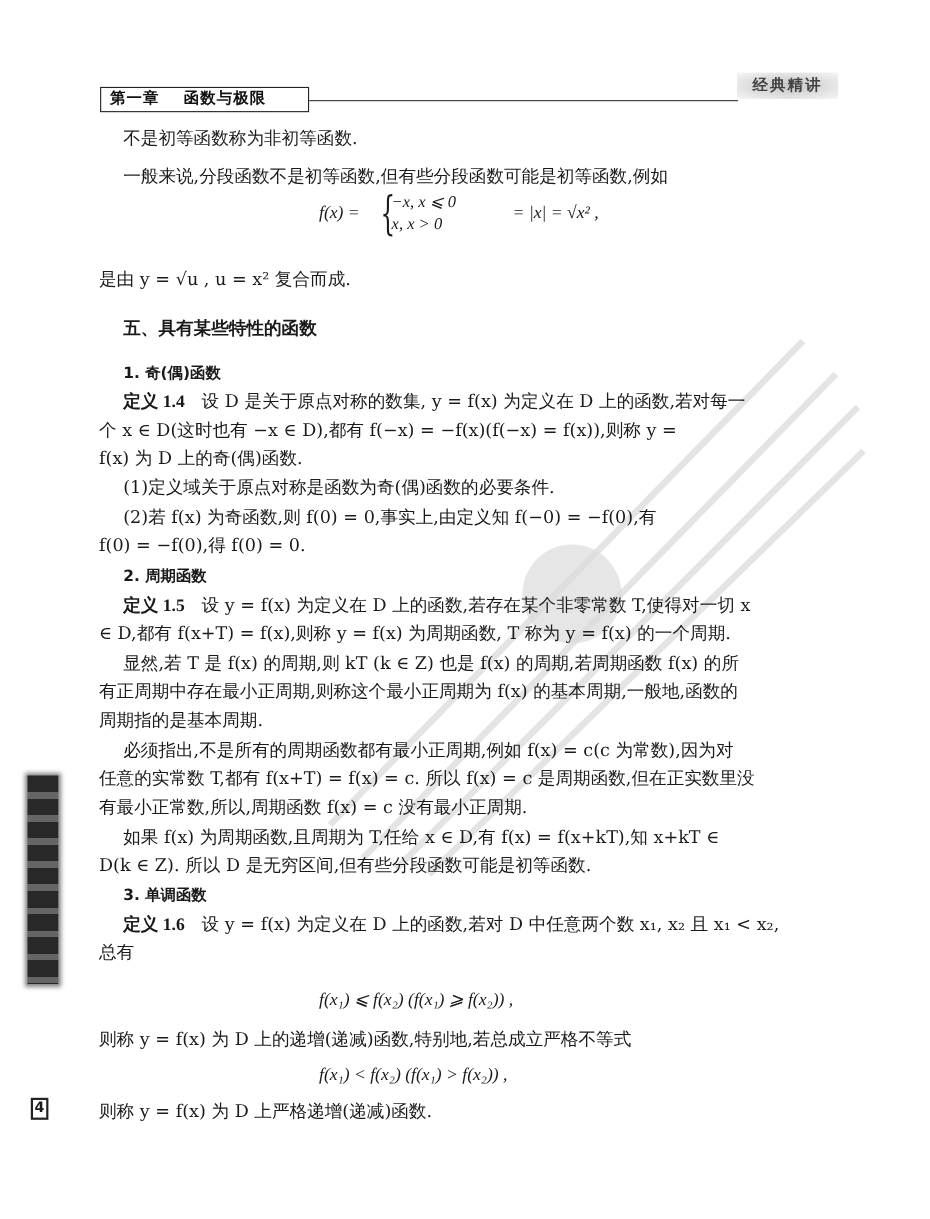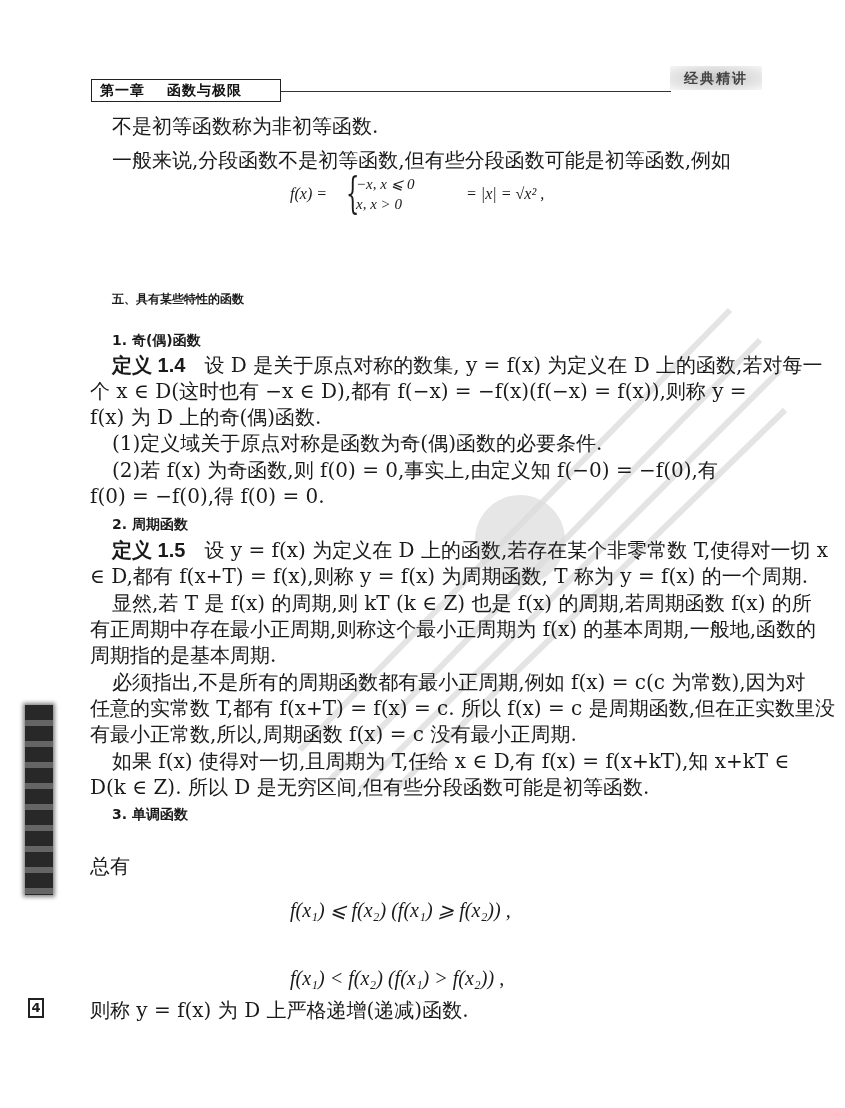--- a/index.html
+++ b/index.html
@@ -33,25 +33,25 @@
   }
 
   
   .watermark {
     position: absolute; left: 290px; top: 300px; width: 500px; height: 500px;
     pointer-events: none;
   }
 
   
   .line {
-    position: absolute; font-size: 20px; line-height: 20px; white-space: nowrap; color: #1a1a1a;
+    position: absolute; font-size: 16px; line-height: 20px; white-space: nowrap; color: #1a1a1a;
   }
-  .bold { font-family: Liberation Sans, sans-serif; font-weight: bold; }
+  .bold { font-family: Liberation Serif, serif; font-weight: bold; }
   .m { font-style: italic; font-family: "Liberation Serif", serif; }
-  .section-title { font-family: "DejaVu Sans", sans-serif; font-weight: bold; font-size: 12px; }
+  .section-title { font-family: "DejaVu Sans", sans-serif; font-weight: bold; font-size: 16px; }
   .sub-title { font-size: 14px; }
   .sub-title .lbl { font-family: "DejaVu Sans", sans-serif; font-weight: bold; }
 
   .piecewise { position: absolute; left: 290px; top: 174px; height: 40px; font-size: 16px; }
   .piecewise .lhs, .piecewise .rhs { position: absolute; top: 11px; white-space: nowrap; }
   .piecewise .lhs { left: 0; }
   .piecewise .brace { position: absolute; left: 56px; top: 0; font-size: 42px; line-height: 40px; font-family: "DejaVu Serif", serif; transform: scaleX(0.5); transform-origin: left; }
   .piecewise .cases { position: absolute; left: 66px; top: 0; line-height: 20px; white-space: nowrap; font-size: 15px; }
   .piecewise .rhs { left: 176px; }
 
@@ -90,20 +90,21 @@
   <div class="piecewise">
     <span class="lhs m">f(x) =</span>
     <span class="brace">{</span>
     <div class="cases m">
       <div>−x, x ⩽ 0</div>
       <div>x,   x &gt; 0</div>
     </div>
     <span class="rhs m">= |x| = √x² ,</span>
   </div>
 
+  <div class="line" style="left:90px; top:244px;">是由 y = √u , u = x² 复合而成.</div>
 
   <div class="line section-title" style="left:112px; top:289px;">五、具有某些特性的函数</div>
 
   <div class="line sub-title" style="left:112px; top:330px;text-align:right;"><span class="lbl">1. 奇(偶)函数</span></div>
 
   <div class="line" style="left:112px; top:355px;"><span class="bold">定义 1.4</span>&nbsp;&nbsp;&nbsp;<span>设 D 是关于原点对称的数集, y = f(x) 为定义在 D 上的函数,若对每一</span></div>
   <div class="line" style="left:90px; top:381px;">个 x ∈ D(这时也有 −x ∈ D),都有 f(−x) = −f(x)(f(−x) = f(x)),则称 y =</div>
   <div class="line" style="left:90px; top:407px;">f(x) 为 D 上的奇(偶)函数.</div>
 
   <div class="line" style="left:112px; top:433px;">(1)定义域关于原点对称是函数为奇(偶)函数的必要条件.</div>
@@ -116,28 +117,30 @@
   <div class="line" style="left:90px; top:566px;">∈ D,都有 f(x+T) = f(x),则称 y = f(x) 为周期函数, T 称为 y = f(x) 的一个周期.</div>
 
   <div class="line" style="left:112px; top:593px;">显然,若 T 是 f(x) 的周期,则 kT (k ∈ Z) 也是 f(x) 的周期,若周期函数 f(x) 的所</div>
   <div class="line" style="left:90px; top:619px;">有正周期中存在最小正周期,则称这个最小正周期为 f(x) 的基本周期,一般地,函数的</div>
   <div class="line" style="left:90px; top:645px;">周期指的是基本周期.</div>
 
   <div class="line" style="left:112px; top:672px;">必须指出,不是所有的周期函数都有最小正周期,例如 f(x) = c(c 为常数),因为对</div>
   <div class="line" style="left:90px; top:698px;">任意的实常数 T,都有 f(x+T) = f(x) = c. 所以 f(x) = c 是周期函数,但在正实数里没</div>
   <div class="line" style="left:90px; top:724px;">有最小正常数,所以,周期函数 f(x) = c 没有最小正周期.</div>
 
-  <div class="line" style="left:112px; top:751px;">如果 f(x) 使得对一切,且周期为 T,任给 x ∈ D,有 f(x) = f(x+kT),知 x+kT ∈</div>
+  <div class="line" style="left:112px; top:751px;">如果 f(x) 为周期函数,且周期为 T,任给 x ∈ D,有 f(x) = f(x+kT),知 x+kT ∈</div>
   <div class="line" style="left:90px; top:777px;">D(k ∈ Z). 所以 D 是无穷区间,但有些分段函数可能是初等函数.</div>
 
   <div class="line sub-title" style="left:112px; top:804px;"><span class="lbl">3. 单调函数</span></div>
 
+  <div class="line" style="left:112px; top:830px;"><span class="bold">定义 1.6</span>&nbsp;&nbsp;&nbsp;<span>设 y = f(x) 为定义在 D 上的函数,若对 D 中任意两个数 x₁, x₂ 且 x₁ &lt; x₂,</span></div>
   <div class="line" style="left:90px; top:856px;">总有</div>
 
   <div class="line m" style="left:290px; top:900px;">f(x₁) ⩽ f(x₂)  (f(x₁) ⩾ f(x₂)) ,</div>
 
+  <div class="line" style="left:90px; top:935px;">则称 y = f(x) 为 D 上的递增(递减)函数,特别地,若总成立严格不等式</div>
 
   <div class="line m" style="left:290px; top:968px;text-align:right;">f(x₁) &lt; f(x₂)  (f(x₁) &gt; f(x₂)) ,</div>
 
   <div class="line" style="left:90px; top:1000px;">则称 y = f(x) 为 D 上严格递增(递减)函数.</div>
 
   <div class="page-num">4</div>
 </div>
 
 </body></html>

